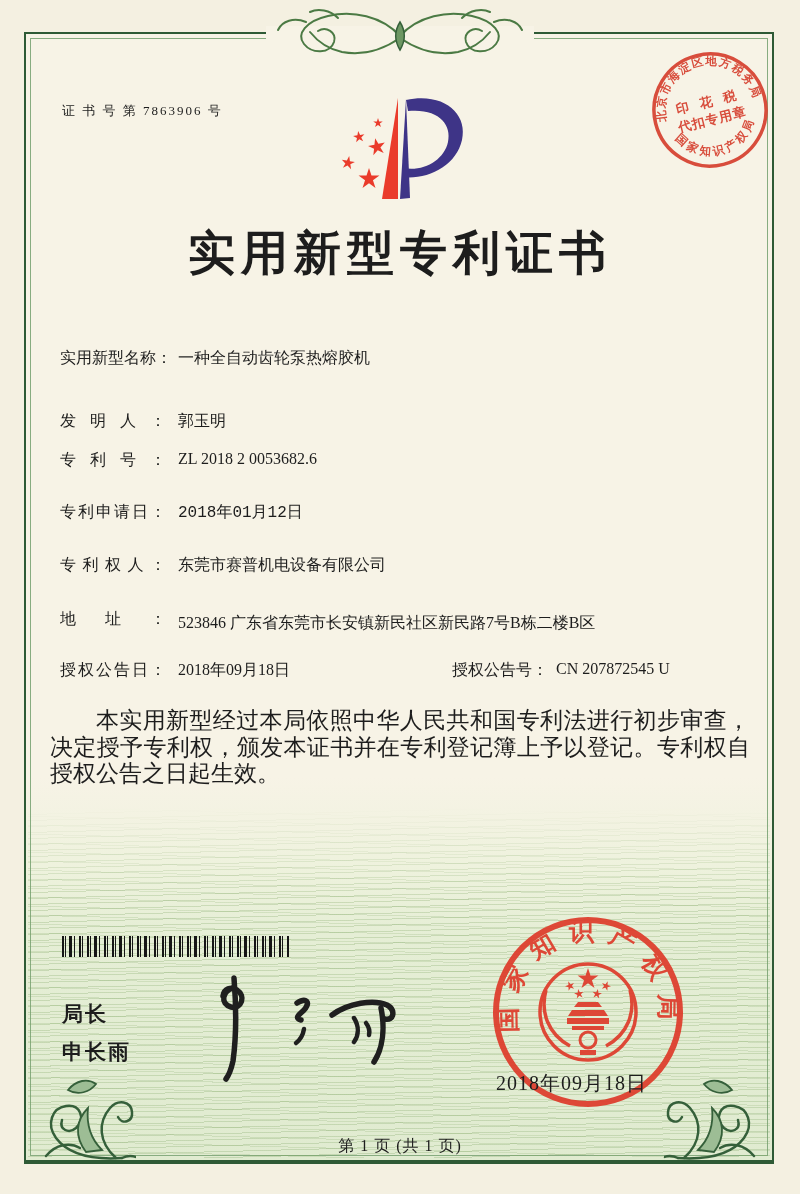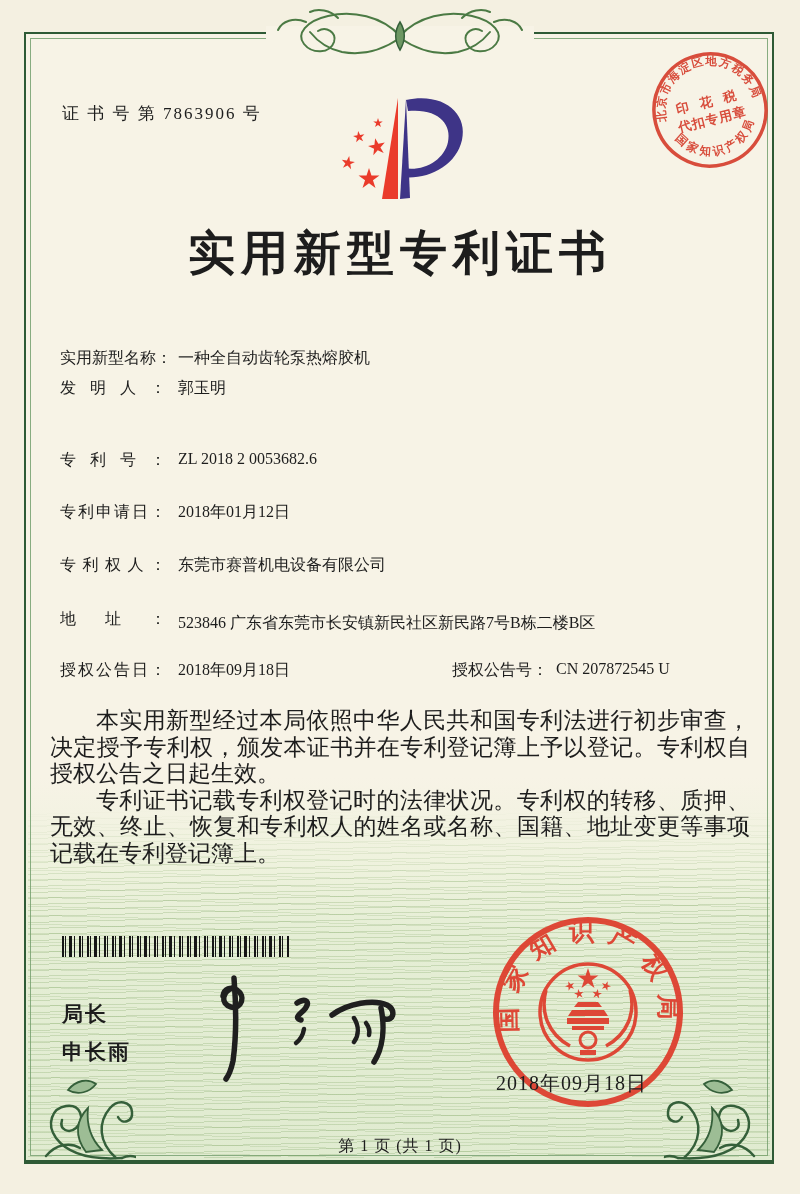--- a/index.html
+++ b/index.html
@@ -23,21 +23,21 @@
   }
   .waves{
     position:absolute;left:2px;right:2px;bottom:2px;height:350px;
     background:
       repeating-linear-gradient(178.5deg, rgba(124,164,96,.28) 0 1px, rgba(124,164,96,0) 1px 6px),
       repeating-linear-gradient(181.5deg, rgba(124,164,96,.20) 0 1px, rgba(124,164,96,0) 1px 9px);
     -webkit-mask-image:linear-gradient(180deg,transparent 0,#000 90px);
     mask-image:linear-gradient(180deg,transparent 0,#000 90px);
   }
   
-  .cert-no{left:62px;top:102px;font-size:17px;letter-spacing:2px;}
+  .cert-no{left:62px;top:102px;font-size:13px;letter-spacing:2px;}
   .title{left:0;right:0;top:222px;text-align:center;font-size:47px;font-weight:700;letter-spacing:6px;}
   .frow{left:60px;font-size:16px;white-space:nowrap;}
   .flabel{display:inline-block;width:106px;text-align:justify;text-align-last:justify;vertical-align:top;}
   .fvalue{margin-left:12px;display:inline-block;vertical-align:top;}
   .frow.wrap{white-space:normal;}
   .frow.wrap .fvalue{width:556px;word-break:break-all;line-height:27px;}
   .paras{left:50px;top:708px;width:700px;font-size:23px;line-height:26.5px;text-align:justify;}
   .paras p{margin:0;text-indent:2em;}
   .issuer{left:62px;font-size:21px;font-weight:700;letter-spacing:2px;font-family:Liberation Mono, monospace;}
   .seal-date{left:496px;top:1070px;font-size:20px;letter-spacing:1px;}
@@ -136,45 +136,44 @@
     <text x="70" y="66" text-anchor="middle" font-size="13" font-weight="700" letter-spacing="4">印 花 税</text>
     <text x="70" y="84" text-anchor="middle" font-size="13" font-weight="700" letter-spacing="1">代扣专用章</text>
   </g>
 </svg>
 
 <div class="abs title">实用新型专利证书</div>
 
 <div class="abs frow" style="top:348px;">
   <span class="flabel">实用新型名称：</span><span class="fvalue">一种全自动齿轮泵热熔胶机</span>
 </div>
-<div class="abs frow" style="top:378px;">
+<div class="abs frow" style="top:411px;">
   <span class="flabel">发明人：</span><span class="fvalue">郭玉明</span>
 </div>
 <div class="abs frow" style="top:450px;">
   <span class="flabel">专利号：</span><span class="fvalue">ZL 2018 2 0053682.6</span>
 </div>
-<div class="abs frow" style="top:502px;">
+<div class="abs frow" style="top:502px;font-family:Liberation Mono, monospace;">
   <span class="flabel">专利申请日：</span><span class="fvalue">2018年01月12日</span>
 </div>
 <div class="abs frow" style="top:555px;">
   <span class="flabel">专利权人：</span><span class="fvalue">东莞市赛普机电设备有限公司</span>
 </div>
 <div class="abs frow wrap" style="top:609px;">
   <span class="flabel">地址：</span><span class="fvalue">523846 广东省东莞市长安镇新民社区新民路7号B栋二楼B区</span>
 </div>
 <div class="abs frow" style="top:660px;">
   <span class="flabel">授权公告日：</span><span class="fvalue">2018年09月18日</span>
 </div>
 <div class="abs frow" style="top:660px;left:452px;">
   <span>授权公告号：</span><span class="fvalue" style="margin-left:8px;">CN 207872545 U</span>
 </div>
 
 <div class="abs paras">
   <p>本实用新型经过本局依照中华人民共和国专利法进行初步审查，决定授予专利权，颁发本证书并在专利登记簿上予以登记。专利权自授权公告之日起生效。</p>
-  <p>专利证书记载专利权登记时的法律状况。专利权的转移、质押、无效、终止、恢复和专利权人的姓名或名称、国籍、地址变更等事项记载在专利登记簿上。</p>
 </div>
 
 <div class="abs barcode"></div>
 
 <div class="abs issuer" style="top:1000px;">局长</div>
 <div class="abs issuer" style="top:1038px;">申长雨</div>
 
 <svg class="abs" style="left:175px;top:958px;" width="240" height="128" viewBox="0 0 240 128">
   <g fill="none" stroke="#1f1f1f" stroke-width="5.5" stroke-linecap="round" stroke-linejoin="round">
     <path d="M58,30 C47,33 45,46 56,49 C67,51 71,38 62,32 C56,28 49,31 48,38"></path>

